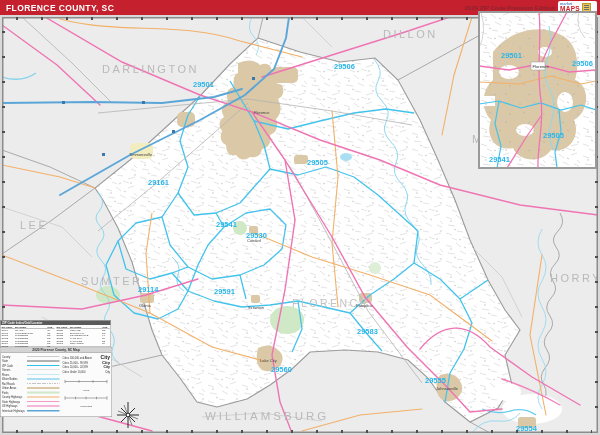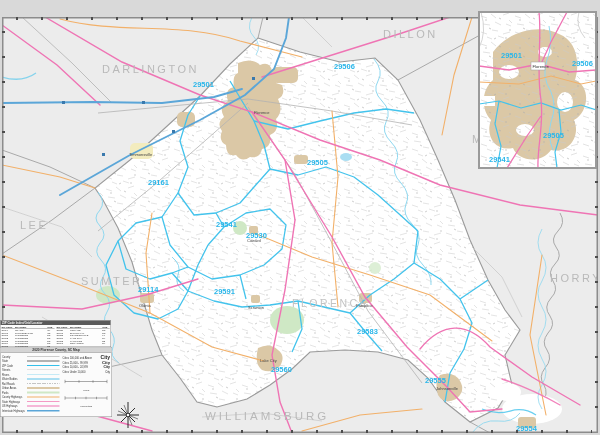--- a/index.html
+++ b/index.html
@@ -69,20 +69,35 @@
   .scale-row svg{display:block;margin:0 auto;}
   .scale-row .lab{font-size:5px;color:#333;}
 
   .nosel{user-select:none;}
 </style>
 </head>
 <body>
 
 <div id="stage" class="nosel">
 
+  <div id="banner">
+    <span class="title">FLORENCE COUNTY, SC</span>
+    <span class="edition">2020 ZIP Code Premium Edition</span>
+    <div id="logo">
+      <span class="wordmark">
+        <span class="wm-top">market</span>
+        <span class="wm-main">MAPS</span>
+      </span>
+      <span class="tag">
+          <i></i>
+          <i></i>
+          <i></i>
+        </span>
+    </div>
+  </div>
 
   <div id="frame">
   <svg width="596" height="416" viewBox="0 0 596 416">
     <defs>
       <pattern id="streets" width="34" height="28" patternUnits="userSpaceOnUse">
         <path d="M2 4l6 2M12 2l5 4M24 3l6 -2M4 12l7 1M16 10l6 3M27 12l5 2M2 20l6 2M13 18l6 1M24 22l7 -2M8 25l5 2M19 24l6 2M30 8l3 3" stroke="#c9c9c9" stroke-width="0.6" fill="none"></path>
         <path d="M6 8l2 0M20 6l2 1M30 18l2 0M10 16l2 1M26 26l2 0M15 27l2 -1" stroke="#adadad" stroke-width="0.7" fill="none"></path>
       </pattern>
     </defs>
 

